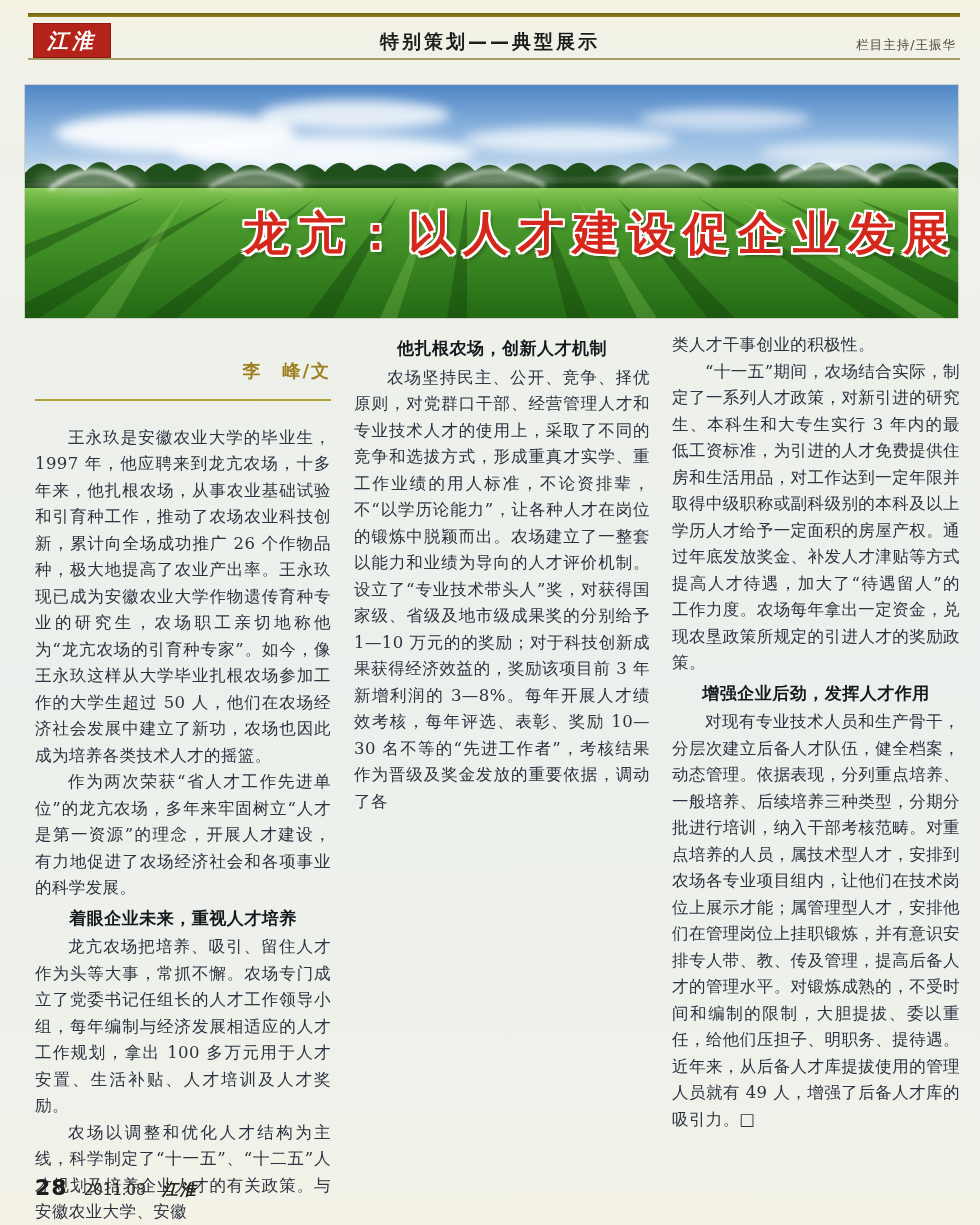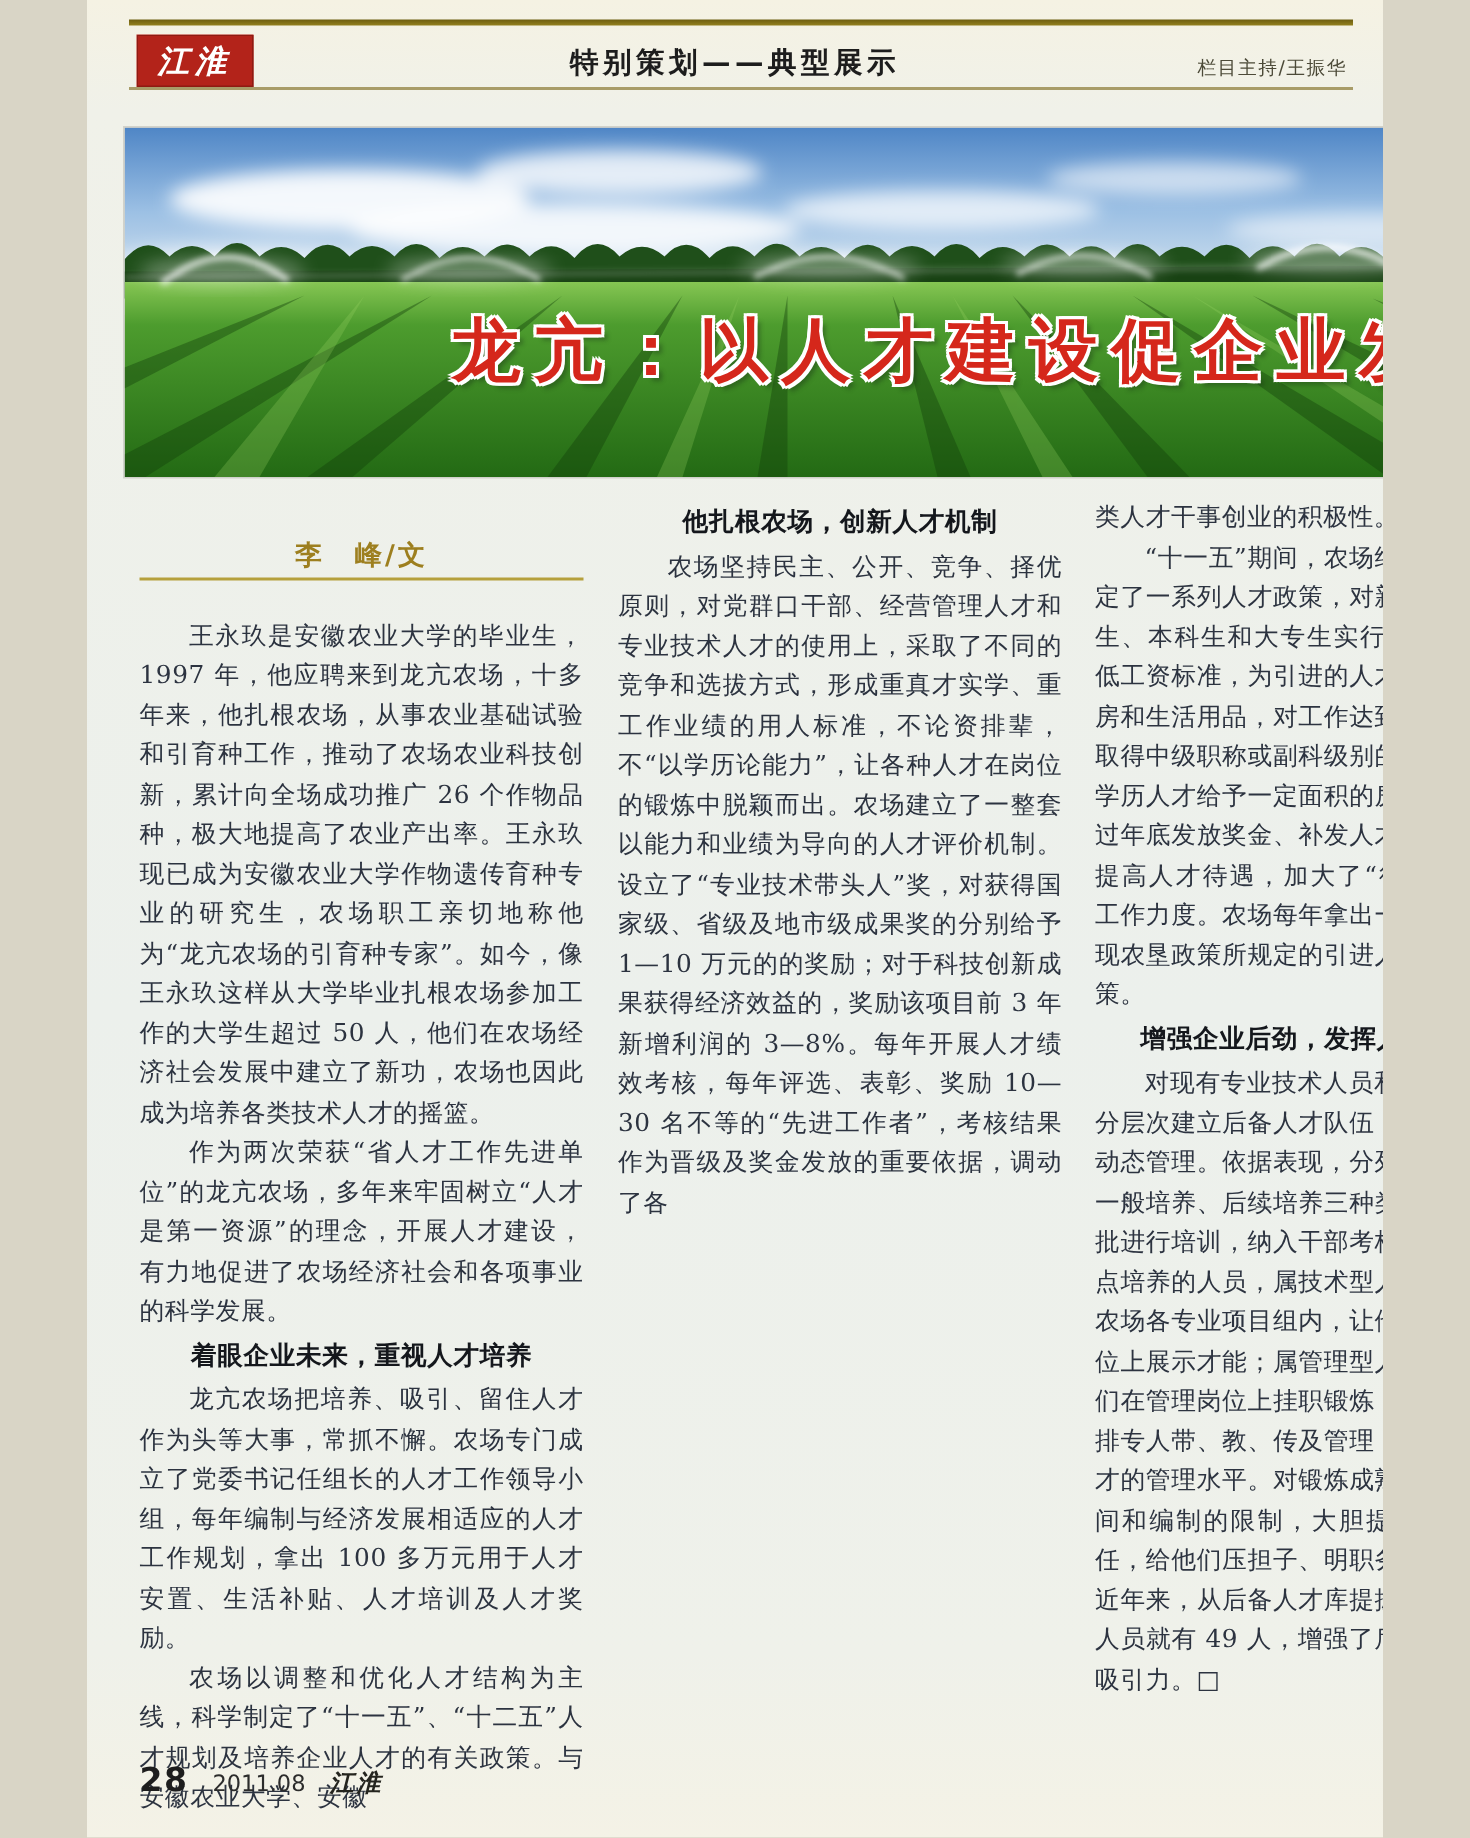--- a/index.html
+++ b/index.html
@@ -1,17 +1,17 @@
 <!DOCTYPE html>
 <html><head>
 <meta charset="utf-8">
 <style>
   html,body{margin:0;padding:0;background:#d9d5c6;}
   .page{
-    position:relative;width:864px;height:1225px;margin:0 auto;overflow:hidden;
+    position:relative;width:980px;height:1225px;margin:0 auto;overflow:hidden;
     background:linear-gradient(180deg,#f5f2e3 0%,#f0f1e9 6%,#ecf0ec 55%,#eff1ea 90%,#f4f2e6 100%);
     font-family:"DejaVu Serif","Liberation Serif",serif;color:#2d333d;
   }
   
   .top-rule{position:absolute;left:28px;right:20px;top:13px;height:4px;
     background:linear-gradient(180deg,#6d5e10,#93801f);}
   .header-rule{position:absolute;left:28px;right:20px;top:58px;height:2px;background:#8f7f3e;opacity:.75;}
   .logo{position:absolute;left:33px;top:23px;width:78px;height:35px;background:#b3231a;
     box-shadow:inset 0 0 0 1px #8e1b12;display:flex;align-items:center;justify-content:center;
     color:#fff;font-family:"DejaVu Sans","Liberation Sans",sans-serif;font-weight:bold;font-style:italic;
@@ -30,23 +30,23 @@
     font-family:"DejaVu Sans","Liberation Sans",sans-serif;font-weight:bold;
     font-size:46px;letter-spacing:9px;color:#d5271b;white-space:nowrap;
     text-shadow:2px 0 0 #fff,-2px 0 0 #fff,0 2px 0 #fff,0 -2px 0 #fff,
       2px 2px 0 #fff,-2px -2px 0 #fff,2px -2px 0 #fff,-2px 2px 0 #fff,4px 4px 3px rgba(20,40,20,.35);}
   
   .col{position:absolute;top:332px;text-align:justify;font-size:16.5px;line-height:26.5px;
     letter-spacing:.4px;color:#2c3340;}
   .col-1{left:35px;width:296px;}
   .col-2{left:354px;width:296px;}
   .col-3{left:672px;width:288px;}
-  .byline{margin:26px 0 24px 0;padding-bottom:0;border-bottom:2px solid #b5a03c;
+  .byline{margin:26px 0 24px 0;padding-bottom:14px;border-bottom:2px solid #b5a03c;
     font-family:"DejaVu Sans","Liberation Sans",sans-serif;font-weight:bold;
-    font-size:18px;letter-spacing:2px;color:#9d7f1f;text-align:center;}
+    font-size:18px;letter-spacing:2px;color:#9d7f1f;text-align:right;}
   p.para{margin:0;text-indent:2em;}
   p.cont{margin:0;text-indent:0;}
   p.subhead{margin:3px 0;text-indent:0;text-align:center;font-weight:bold;color:#14171c;
     font-family:"DejaVu Sans","Liberation Sans",sans-serif;font-size:17px;letter-spacing:.5px;}
   
   .footer{position:absolute;left:35px;top:1175px;display:flex;align-items:baseline;gap:16px;
     font-family:"DejaVu Sans","Liberation Sans",sans-serif;color:#1d1d1d;}
   .page-number{font-size:22px;font-weight:bold;letter-spacing:1px;}
   .issue-date{font-size:15px;color:#2c2c2c;}
   .footer-mag{font-size:16px;font-weight:bold;font-style:italic;color:#24241e;letter-spacing:2px;}

